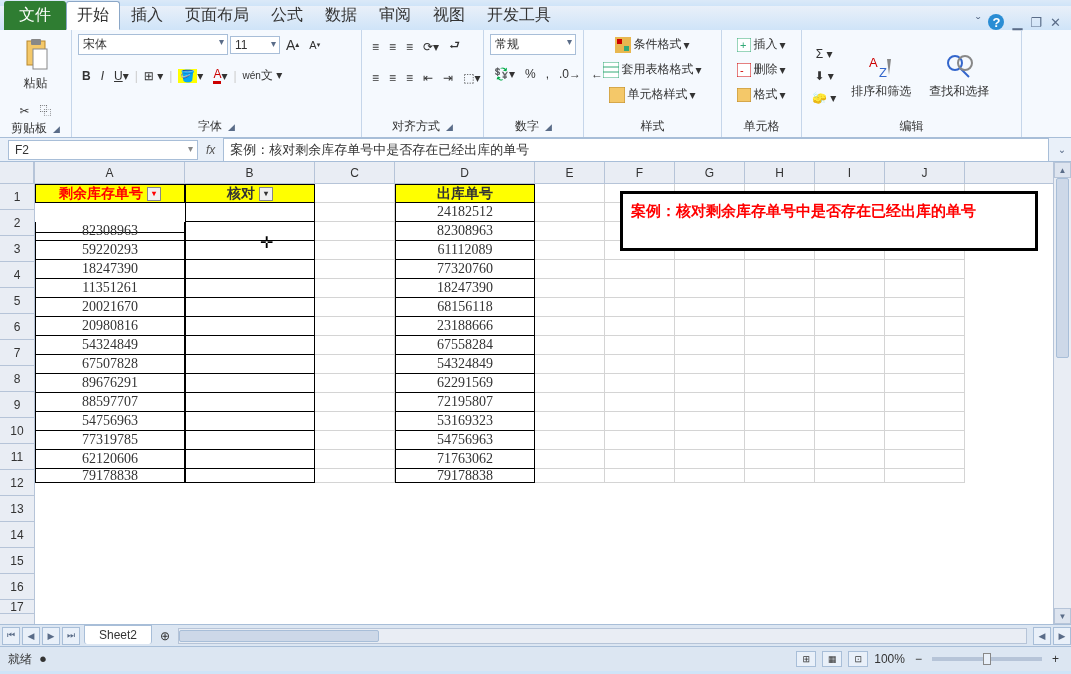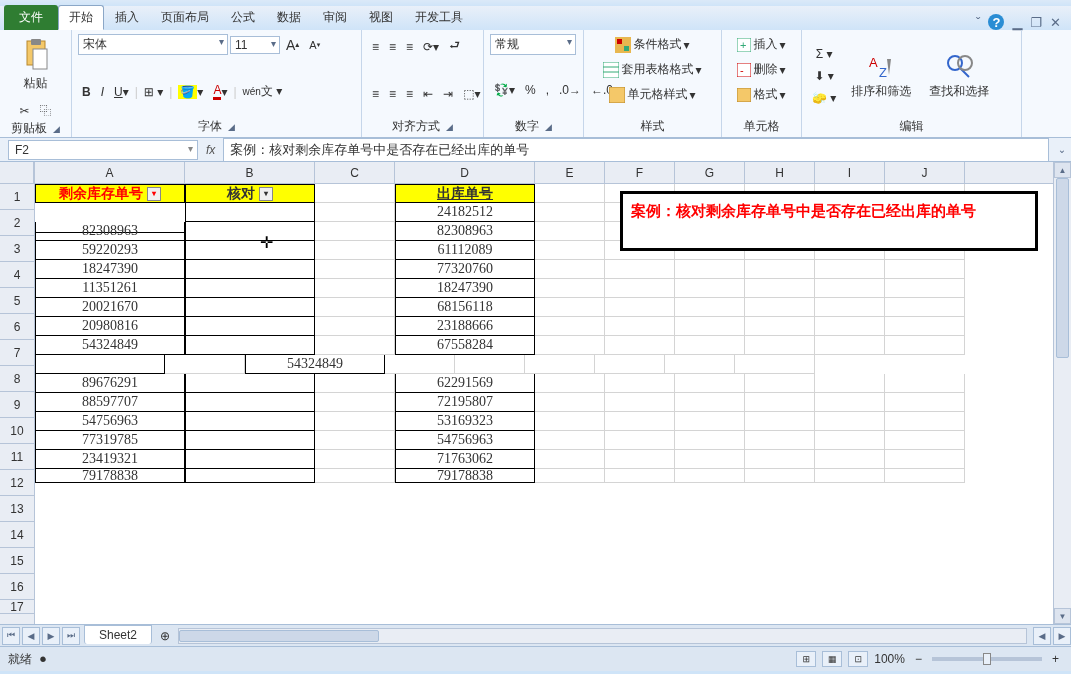--- a/index.html
+++ b/index.html
@@ -1,35 +1,35 @@
 <!DOCTYPE html>
 <html><head>
 <meta charset="utf-8">
 <style>
 *{box-sizing:border-box;margin:0;padding:0;font-family:"Microsoft YaHei","SimSun",Arial,sans-serif}
 body{background:#cfe4f8;width:1071px;height:674px;overflow:hidden;font-size:12px;color:#333}
 .titlebar{height:6px;background:linear-gradient(#dbe9f8,#cfe4f8)}
 .tabs{display:flex;align-items:flex-end;height:24px;background:linear-gradient(#e9f0f9,#cfe4f8);padding-left:4px;gap:0}
-.tab{padding:3px 10px;font-size:12px;border:1px solid transparent;cursor:pointer}
+.tab{padding:3px 10px;font-size:16px;border:1px solid transparent;cursor:pointer}
 .tab-file{background:#2f7d32;color:#fff;border-radius:3px 3px 0 0;padding:3px 14px}
 .tab-active{background:#fff;border:1px solid #8ba7c7;border-bottom:1px solid #fff;border-radius:3px 3px 0 0}
 .win-controls{margin-left:auto;display:flex;gap:8px;padding-right:10px;align-items:center;color:#5a6c88}
 .win-controls span{cursor:pointer;font-size:13px}
 .help-icon{background:#2a8dd4;color:#fff;border-radius:50%;width:16px;height:16px;display:inline-flex;align-items:center;justify-content:center;font-size:11px;font-weight:bold}
 .ribbon{background:#f5f9fe;border-bottom:1px solid #a8bed8;display:flex;height:108px}
 .group{border-right:1px solid #c6d6ea;padding:4px 6px 2px;display:flex;flex-direction:column;justify-content:space-between}
 .group-body{display:flex;gap:4px;flex:1}
 .group-label-row{display:flex;justify-content:center;align-items:center;gap:2px}
 .dialog-launcher{font-size:9px;color:#5a6c88;cursor:pointer;margin-left:4px}
 .btn{display:inline-flex;align-items:center;justify-content:center;padding:1px 3px;cursor:pointer;border:1px solid transparent;border-radius:2px}
 .big-btn{display:flex;flex-direction:column;align-items:center;justify-content:center;padding:4px 6px;cursor:pointer;gap:2px;border:1px solid transparent;border-radius:3px}
 .sel{border:1px solid #a8bed8;background:#fff;padding:1px 18px 1px 4px;position:relative;font-size:12px;min-width:50px;cursor:pointer}
 .sel::after{content:"▾";position:absolute;right:3px;top:1px;color:#5a6c88;font-size:10px}
 .row{display:flex;gap:2px;align-items:center}
-.col{display:flex;flex-direction:column;gap:18px}
+.col{display:flex;flex-direction:column;gap:2px}
 .formula-bar{display:flex;align-items:center;background:#e9f0f9;border-bottom:1px solid #a8bed8;height:24px}
 .name-box{width:190px;border:1px solid #a8bed8;background:#fff;margin:2px 0 2px 8px;padding:2px 6px;font-size:12px;position:relative}
 .name-box::after{content:"▾";position:absolute;right:4px;top:2px;color:#888;font-size:10px}
 .fx{padding:0 8px;font-style:italic;color:#555;cursor:pointer}
 .formula-input{flex:1;background:#fff;border:1px solid #a8bed8;margin:2px 4px 2px 0;padding:2px 6px;font-size:13px}
 .formula-expand{width:18px;text-align:center;color:#5a6c88;cursor:pointer;font-size:10px}
 .sheet-area{display:flex;height:462px;background:#fff}
 .row-hdrs{background:#e9edf4;border-right:1px solid #b6c4d8}
 .corner{width:34px;height:22px;background:#e9edf4;border-bottom:1px solid #b6c4d8;border-right:1px solid #b6c4d8}
 .row-hdr{width:34px;height:26px;border-bottom:1px solid #b6c4d8;display:flex;align-items:center;justify-content:center;font-size:12px;color:#333;cursor:pointer}
@@ -296,21 +296,21 @@
         <div class="grid-row">
           <div class="cell hdr-cell red" style="width: 150px;">
             <span>剩余库存单号</span>
             <span class="filter-btn">▾</span>
           </div>
           <div class="cell hdr-cell" style="width: 130px;">
             <span>核对</span>
             <span class="filter-btn">▾</span>
           </div>
           <div class="cell " style="width: 80px;"></div>
-          <div class="cell hdr-cell" style="width: 140px; text-decoration: underline;">
+          <div class="cell hdr-cell" style="width: 140px;">
             <span>出库单号</span>
           </div>
           <div class="cell " style="width: 70px;"></div>
           <div class="cell " style="width: 70px;"></div>
           <div class="cell " style="width: 70px;"></div>
           <div class="cell " style="width: 70px;"></div>
           <div class="cell " style="width: 70px;"></div>
           <div class="cell " style="width: 80px;"></div>
         </div>
         <div class="grid-row">
@@ -403,20 +403,21 @@
           <div class="cell " style="width: 80px;"></div>
           <div class="cell data-cell-d" style="width: 140px;">67558284</div>
           <div class="cell " style="width: 70px;"></div>
           <div class="cell " style="width: 70px;"></div>
           <div class="cell " style="width: 70px;"></div>
           <div class="cell " style="width: 70px;"></div>
           <div class="cell " style="width: 70px;"></div>
           <div class="cell " style="width: 80px;"></div>
         </div>
         <div class="grid-row">
+          <div class="cell data-cell" style="width: 150px;">67507828</div>
           <div class="cell data-cell" style="width: 130px;"></div>
           <div class="cell " style="width: 80px;"></div>
           <div class="cell data-cell-d" style="width: 140px;">54324849</div>
           <div class="cell " style="width: 70px;"></div>
           <div class="cell " style="width: 70px;"></div>
           <div class="cell " style="width: 70px;"></div>
           <div class="cell " style="width: 70px;"></div>
           <div class="cell " style="width: 70px;"></div>
           <div class="cell " style="width: 80px;"></div>
         </div>
@@ -462,21 +463,21 @@
           <div class="cell " style="width: 80px;"></div>
           <div class="cell data-cell-d" style="width: 140px;">54756963</div>
           <div class="cell " style="width: 70px;"></div>
           <div class="cell " style="width: 70px;"></div>
           <div class="cell " style="width: 70px;"></div>
           <div class="cell " style="width: 70px;"></div>
           <div class="cell " style="width: 70px;"></div>
           <div class="cell " style="width: 80px;"></div>
         </div>
         <div class="grid-row">
-          <div class="cell data-cell" style="width: 150px;">23419321</div>
+          <div class="cell data-cell" style="width: 150px;">62120606</div>
           <div class="cell data-cell" style="width: 130px;"></div>
           <div class="cell " style="width: 80px;"></div>
           <div class="cell data-cell-d" style="width: 140px;">71763062</div>
           <div class="cell " style="width: 70px;"></div>
           <div class="cell " style="width: 70px;"></div>
           <div class="cell " style="width: 70px;"></div>
           <div class="cell " style="width: 70px;"></div>
           <div class="cell " style="width: 70px;"></div>
           <div class="cell " style="width: 80px;"></div>
         </div>

